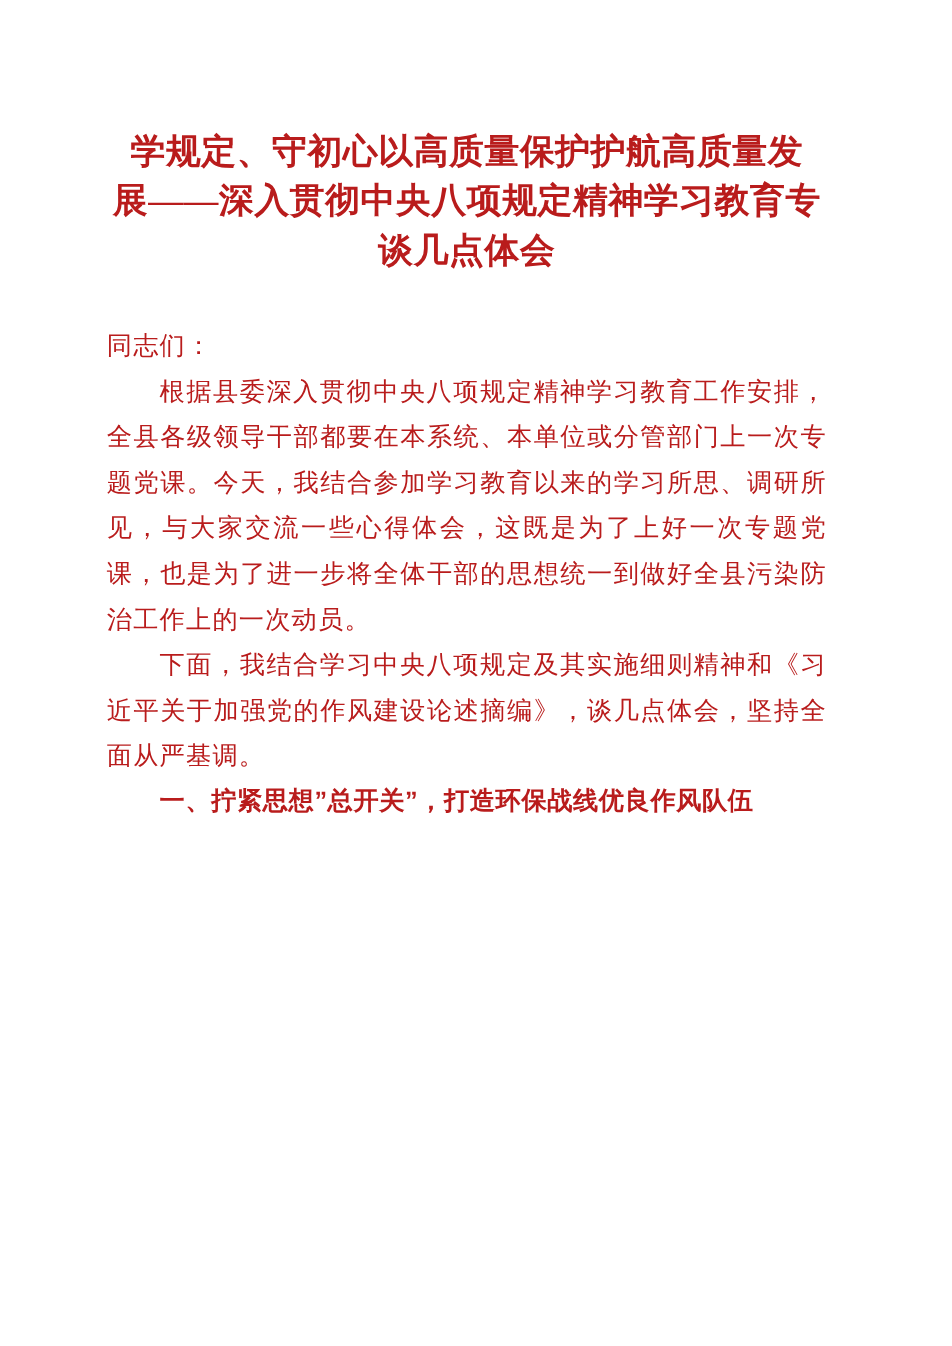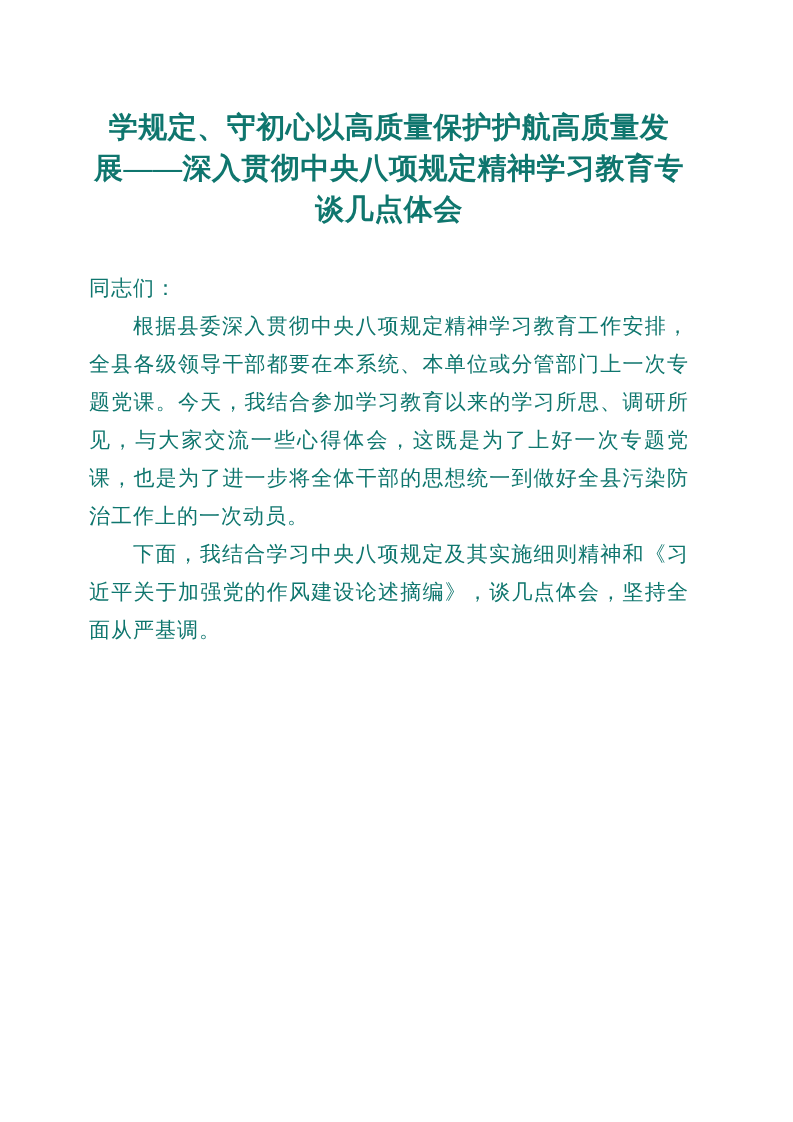--- a/index.html
+++ b/index.html
@@ -5,21 +5,21 @@
   html, body {
     margin: 0;
     padding: 0;
     background: #ffffff;
   }
   .page {
     position: relative;
     width: 793px;
     height: 1122px;
     background: #ffffff;
-    color: #0f766e;
+    color: #b91c1c;
     overflow: hidden;
     font-family: "Liberation Serif", "DejaVu Serif", serif;
   }
   .content {
     position: absolute;
     left: 89px;
     top: 0;
     width: 600px;
   }
   .doc-title {
@@ -62,15 +62,16 @@
   <div class="content">
     <h1 class="doc-title">
       <span class="title-line">学规定、守初心以高质量保护护航高质量发</span>
       <span class="title-line">展——深入贯彻中央八项规定精神学习教育专</span>
       <span class="title-line">谈几点体会</span>
     </h1>
     <div class="doc-body" id="doc-body">
         <p class="salutation">同志们：</p>
         <p class="body">根据县委深入贯彻中央八项规定精神学习教育工作安排，全县各级领导干部都要在本系统、本单位或分管部门上一次专题党课。今天，我结合参加学习教育以来的学习所思、调研所见，与大家交流一些心得体会，这既是为了上好一次专题党课，也是为了进一步将全体干部的思想统一到做好全县污染防治工作上的一次动员。</p>
         <p class="body">下面，我结合学习中央八项规定及其实施细则精神和《习近平关于加强党的作风建设论述摘编》，谈几点体会，坚持全面从严基调。</p>
+        <p class="heading">一、拧紧思想”总开关”，打造环保战线优良作风队伍</p>
       </div>
   </div>
 </div>
 
 </body></html>

